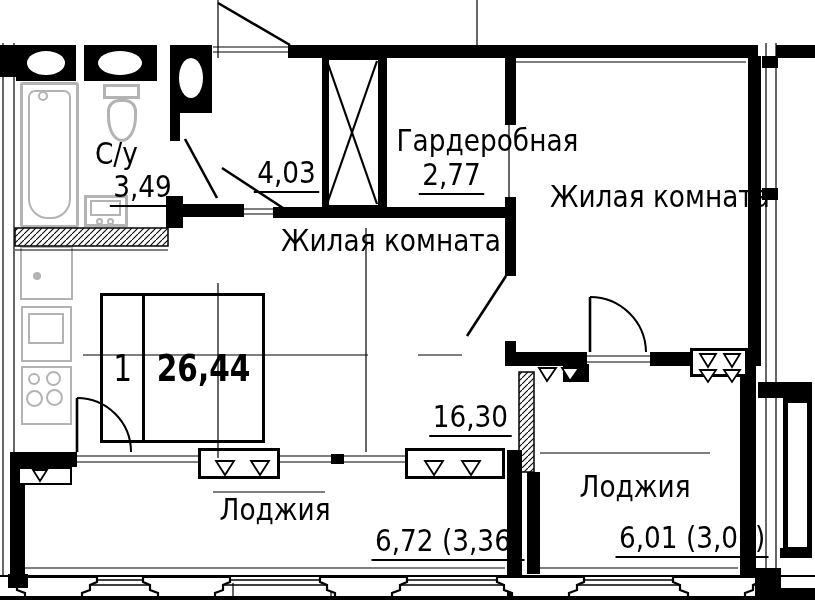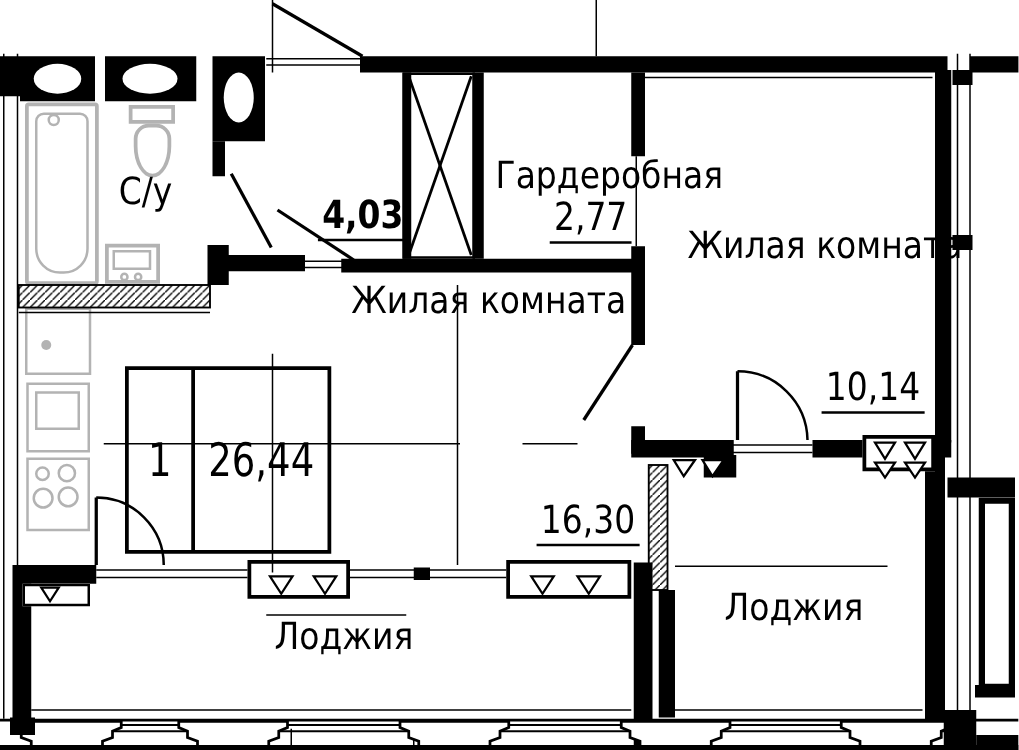--- a/index.html
+++ b/index.html
@@ -14,21 +14,21 @@
   .win{position:absolute;background:#fff;border:3px solid #000;z-index:2;}
   svg.overlay{position:absolute;left:0;top:0;z-index:5;pointer-events:none;}
   .lbl{position:absolute;z-index:7;text-align:center;font-size:30px;line-height:1.05;white-space:nowrap;}
   .lbl .tx{display:inline-block;transform:scaleX(.88);transform-origin:50% 50%;}
   .num{position:absolute;z-index:7;text-align:center;font-size:31px;line-height:1.05;white-space:nowrap;}
   .num .nm{display:inline-block;transform:scaleX(.85);transform-origin:50% 50%;
            border-bottom:2.5px solid #000;padding:0 4px 2px;}
   .stamp{position:absolute;left:100px;top:293px;width:165px;height:150px;border:3px solid #000;
          display:flex;z-index:6;background:transparent;}
   .stamp-left{width:63px;border-right:3px solid #000;display:flex;align-items:center;justify-content:center;}
-  .stamp-right{flex:1;display:flex;flex-direction:row;}
+  .stamp-right{flex:1;display:flex;flex-direction:row;font-weight:bold;}
   .stamp-cell{flex:1;display:flex;align-items:center;justify-content:center;border-bottom:3px solid #000;}
   .stamp-cell:last-child{border-bottom:none;}
   .stamp-num{font-size:37px;display:inline-block;transform:scaleX(.8);transform-origin:50% 50%;}
 </style>
 </head>
 <body>
 
 <div id="plan">
 
   <div class="w" style="left:288px;top:45px;width:470px;height:13px;"></div>
@@ -189,52 +189,58 @@
     </g>
     <rect x="0" y="596" width="815" height="4" fill="#000"></rect>
     <rect x="755" y="568" width="26" height="30" fill="#000"></rect>
     <rect x="781" y="588" width="34" height="12" fill="#000"></rect>
     <rect x="8" y="574" width="20" height="14" fill="#000"></rect>
   </svg>
 
   <div class="lbl" style="left:80px;top:138px;width:72px;">
     <span class="tx">С/у</span>
   </div>
-
-  <div class="num" style="left:248px;top:156px;width:76px;font-weight:bold;">
+  <div class="num" style="left:104px;top:170px;width:74px;">
+    <span class="nm">3,49</span>
+  </div>
+
+  <div class="num" style="left:248px;top:156px;width:76px;">
     <span class="nm">4,03</span>
   </div>
 
   <div class="lbl" style="left:384px;top:125px;width:182px;">
     <span class="tx">Гардеробная</span>
   </div>
-  <div class="num" style="left:434px;top:158px;width:78px;">
+  <div class="num" style="left:413px;top:158px;width:78px;">
     <span class="nm">2,77</span>
   </div>
 
   <div class="lbl" style="left:535px;top:181px;width:218px;">
     <span class="tx">Жилая комната</span>
   </div>
-  <div class="num" style="left:648px;top:294px;width:100px;">
-    <span class="nm">10,14</span>
-  </div>
 
   <div class="lbl" style="left:266px;top:225px;width:228px;">
     <span class="tx">Жилая комната</span>
   </div>
   <div class="num" style="left:422px;top:400px;width:80px;text-align:right;">
     <span class="nm">16,30</span>
   </div>
 
   <div class="lbl" style="left:212px;top:494px;width:118px;">
     <span class="tx">Лоджия</span>
   </div>
+  <div class="num" style="left:358px;top:524px;width:148px;">
+    <span class="nm">6,72 (3,36)</span>
+  </div>
 
   <div class="lbl" style="left:572px;top:471px;width:114px;">
     <span class="tx">Лоджия</span>
+  </div>
+  <div class="num" style="left:602px;top:521px;width:142px;">
+    <span class="nm">6,01 (3,01)</span>
   </div>
 
   <div class="stamp">
     <div class="stamp-left">
       <span class="stamp-num">1</span>
     </div>
     <div class="stamp-right">
       <div class="stamp-cell">
         <span class="stamp-num">26,44</span>
       </div>

